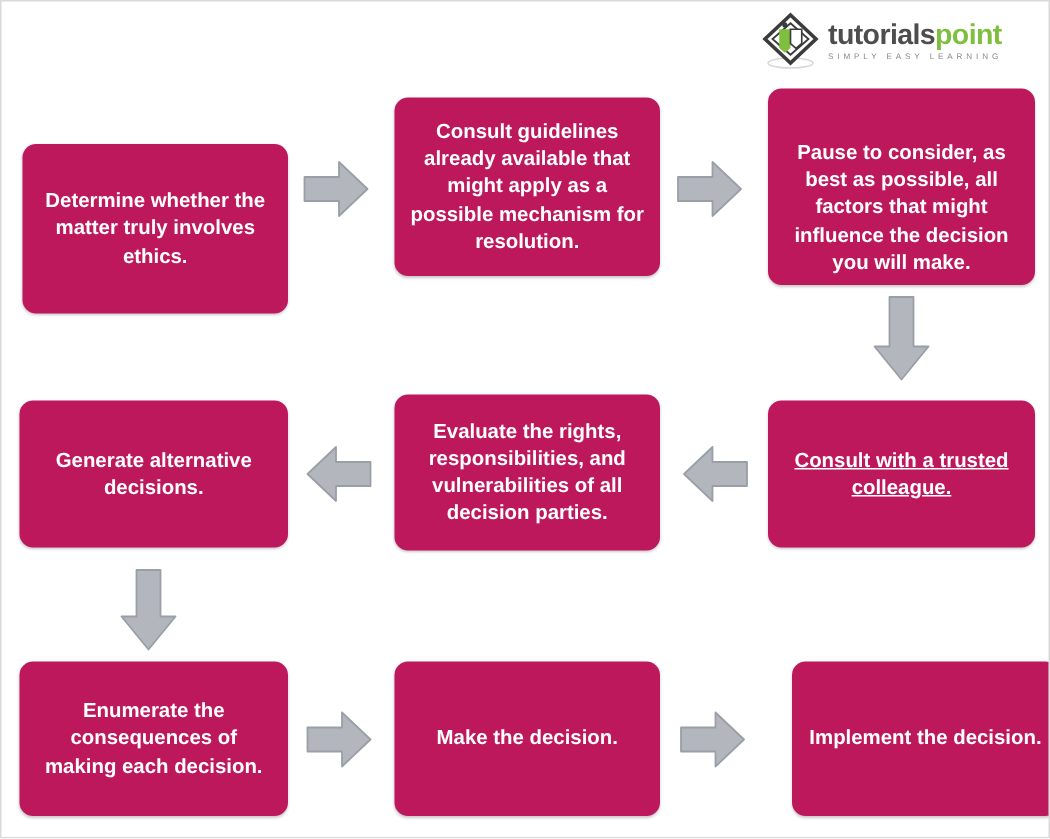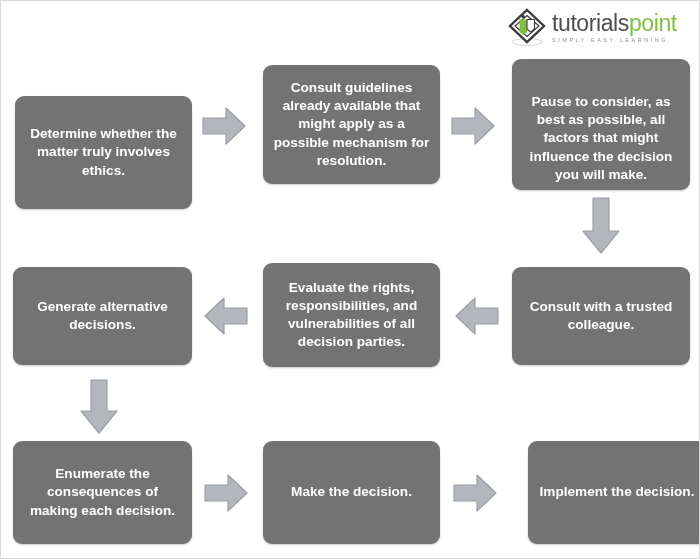--- a/index.html
+++ b/index.html
@@ -34,39 +34,39 @@
     width: 42px;
     height: 42px;
     flex: 0 0 42px;
     position: relative;
   }
   #logo .wordmark {
     margin-left: 4px;
     line-height: 1;
   }
   #logo .wm-top {
-    font-size: 23px;
-    font-weight: normal;
+    font-size: 19px;
+    font-weight: bold;
     letter-spacing: -0.4px;
     white-space: nowrap;
   }
   #logo .wm-top .t1 { color: #4d4d4d; }
   #logo .wm-top .t2 { color: #7fbf3f; }
   #logo .wm-sub {
     font-size: 5.4px;
     color: #8a8a8a;
     letter-spacing: 2.6px;
     margin-top: 3px;
     white-space: nowrap;
   }
 
   
   .node {
     position: absolute;
-    background: #737373;
+    background: #be185d;
     border-radius: 9px;
     box-sizing: border-box;
     display: flex;
     align-items: center;
     justify-content: center;
     text-align: center;
     color: #ffffff;
     font-weight: bold;
     font-size: 13.6px;
     line-height: 1.34;
@@ -110,21 +110,21 @@
   </div>
 
   <div class="node" style="left:262px; top:64px;  width:177px; height:119px;">
     <span>Consult guidelines already available that might apply as a possible mechanism for resolution.</span>
   </div>
 
   <div class="node" style="left:511px; top:58px;  width:178px; height:131px;align-items:flex-end;">
     <span>Pause to consider, as best as possible, all factors that might influence the decision you will make.</span>
   </div>
 
-  <div class="node" style="left:511px; top:266px; width:178px; height:98px;">
+  <div class="node" style="left:511px; top:266px; width:178px; height:98px;text-decoration:underline;">
     <span>Consult with a trusted colleague.</span>
   </div>
 
   <div class="node" style="left:262px; top:262px; width:177px; height:104px;">
     <span>Evaluate the rights, responsibilities, and vulnerabilities of all decision parties.</span>
   </div>
 
   <div class="node" style="left:12px;  top:266px; width:179px; height:98px;">
     <span>Generate alternative decisions.</span>
   </div>

